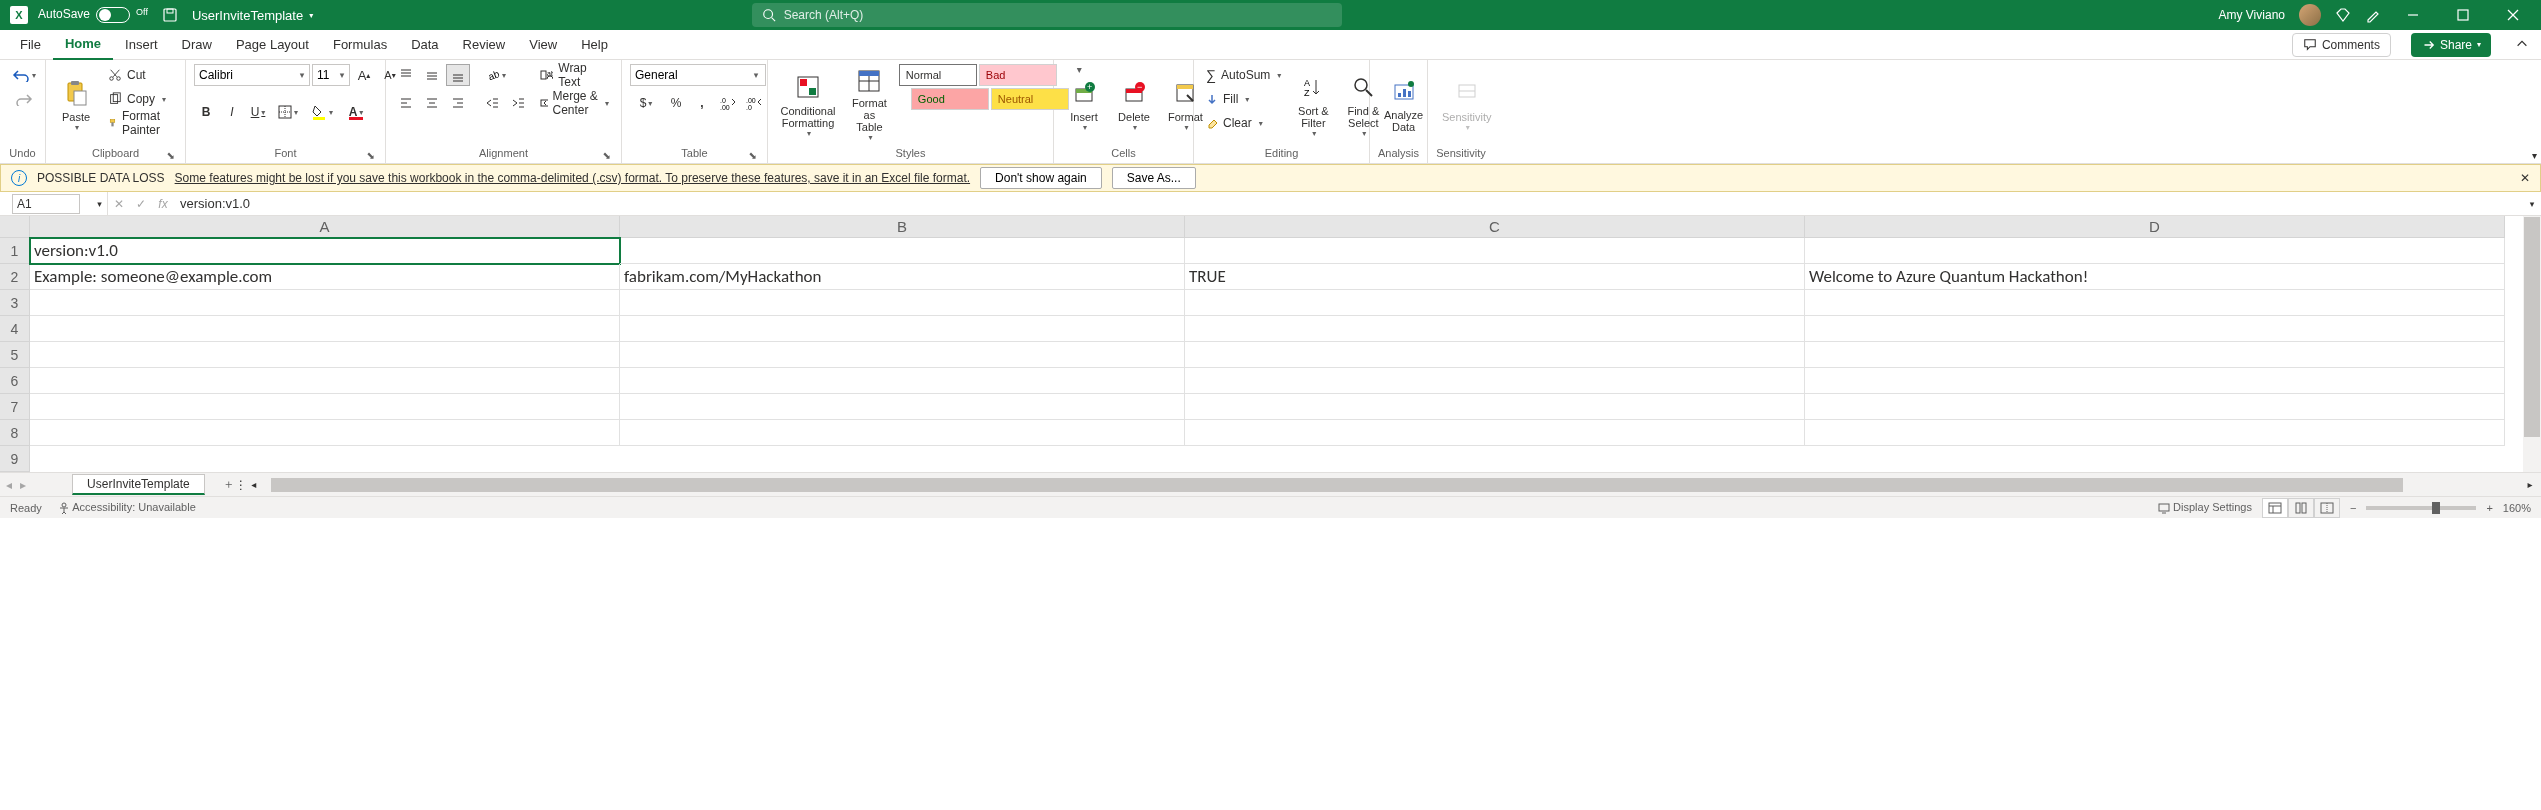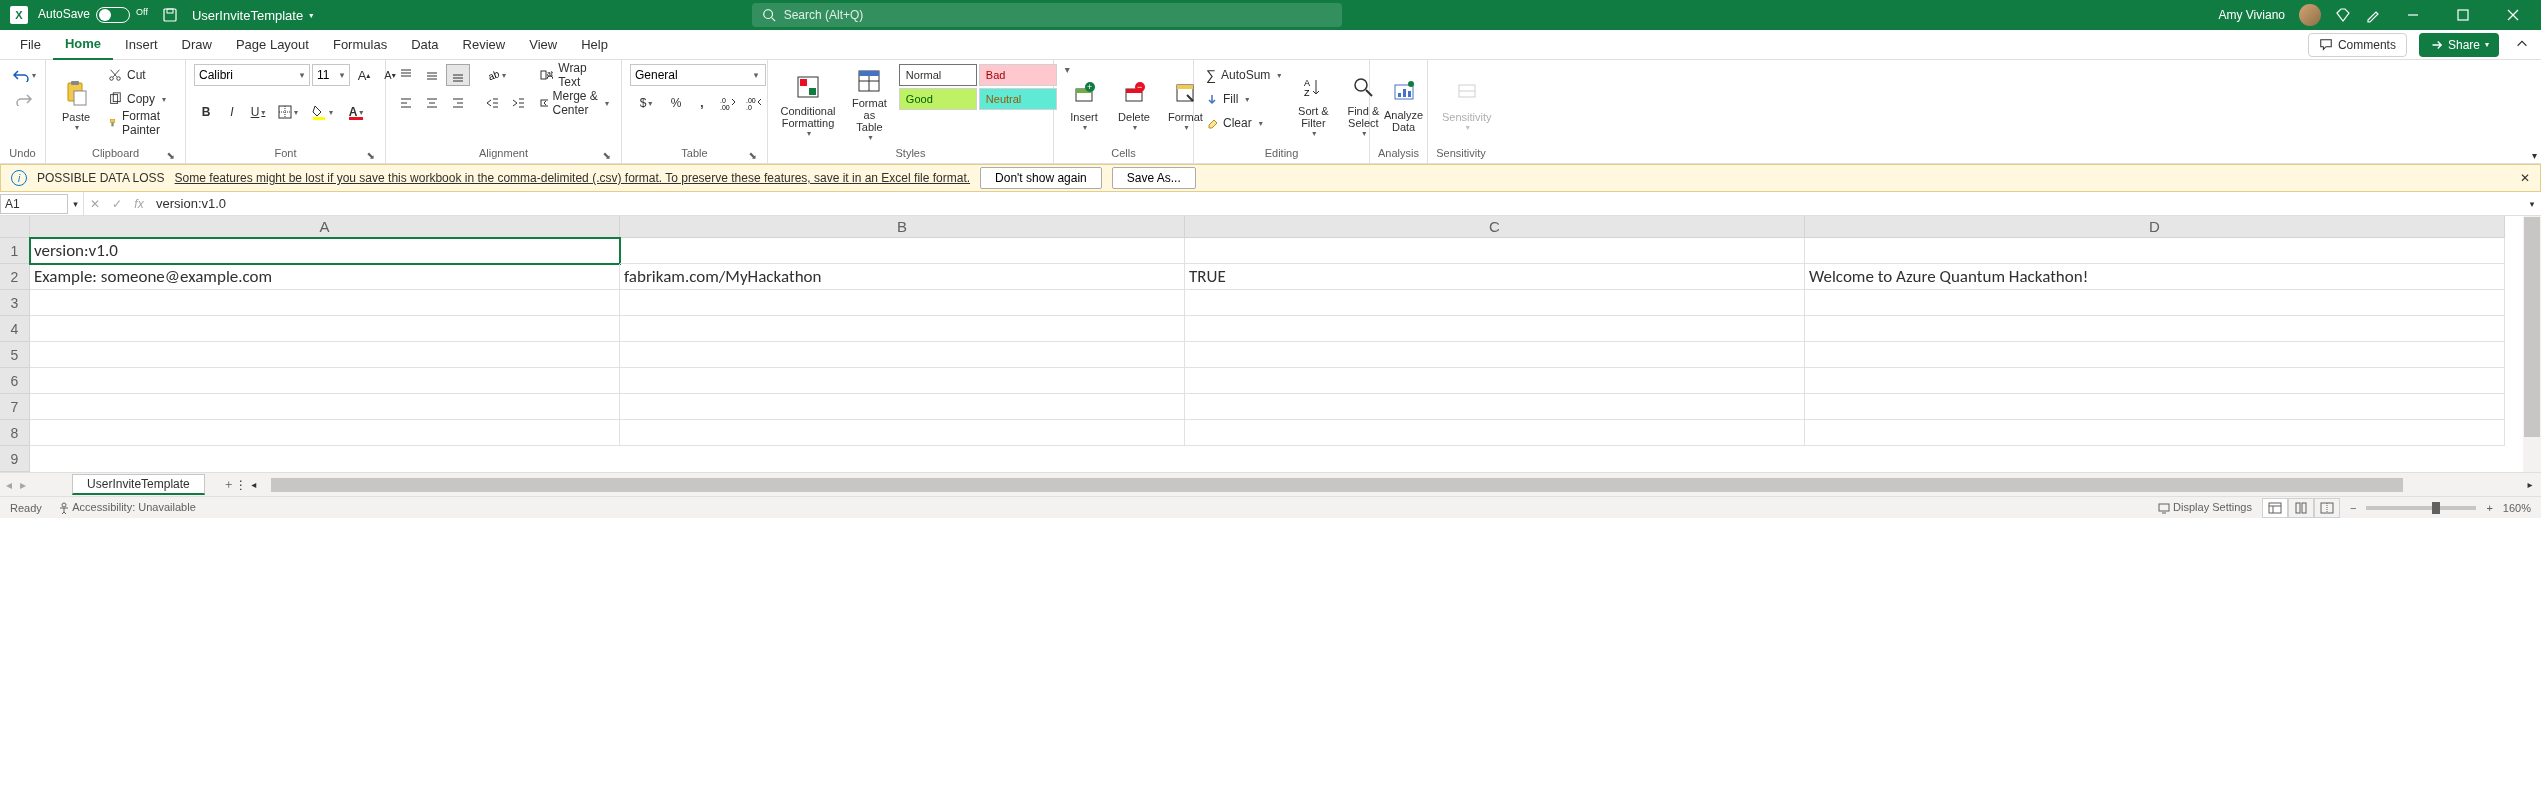--- a/index.html
+++ b/index.html
@@ -17,21 +17,21 @@
 .title-right { display: flex; align-items: center; gap: 14px; padding-right: 10px; margin-left: auto; }
 .user-name { font-size: 12px; }
 .avatar { width: 22px; height: 22px; border-radius: 50%; background: linear-gradient(135deg,#d4a574,#8b6f47); }
 .win-btn { width: 36px; height: 30px; display: flex; align-items: center; justify-content: center; cursor: pointer; }
 
 
 .ribbon-tabs { height: 30px; background: #fff; display: flex; align-items: center; border-bottom: 1px solid #e1dfdd; padding: 0 8px; }
 .tabs-left { display: flex; align-items: flex-end; }
 .tab { padding: 0 12px; height: 30px; display: flex; align-items: center; cursor: pointer; font-size: 13px; }
 .tab.active { border-bottom: 2px solid #107c41; color: #107c41; font-weight: 600; }
-.tabs-right { margin-left: auto; display: flex; align-items: flex-start; gap: 12px; }
+.tabs-right { margin-left: auto; display: flex; align-items: flex-start; gap: 20px; }
 .comments-btn { display: flex; align-items: center; gap: 5px; padding: 4px 10px; border: 1px solid #d1d1d1; border-radius: 4px; cursor: pointer; height: 24px; }
 .share-btn { display: flex; align-items: center; gap: 5px; padding: 4px 10px; background: #107c41; color: #fff; border-radius: 4px; cursor: pointer; height: 24px; }
 .collapse-btn { padding: 4px; cursor: pointer; }
 
 
 .ribbon { height: 104px; background: #fff; display: flex; border-bottom: 1px solid #e1dfdd; position: relative; }
 .ribbon-group { border-right: 1px solid #e1dfdd; display: flex; flex-direction: column; padding: 4px 8px 2px; }
 .group-content { flex: 1; display: flex; align-items: flex-start; gap: 6px; }
 .group-label { font-size: 11px; color: #616161; display: flex; justify-content: center; align-items: center; position: relative; height: 16px; }
 .group-launcher { position: absolute; right: 2px; bottom: 0; font-size: 10px; cursor: pointer; }
@@ -43,35 +43,35 @@
 .row { display: flex; gap: 2px; align-items: center; }
 .icon-btn { width: 24px; height: 22px; display: flex; align-items: center; justify-content: center; cursor: pointer; }
 .icon-btn.wide { width: 32px; }
 .icon-btn.active { border: 1px solid #a6a6a6; background: #e6e6e6; }
 .combo { display: flex; align-items: center; border: 1px solid #c8c6c4; height: 22px; background: #fff; }
 .combo input { border: none; outline: none; padding: 0 4px; font-size: 12px; height: 20px; }
 .combo .arrow { width: 14px; text-align: center; cursor: pointer; font-size: 9px; color: #616161; }
 .style-box { width: 78px; height: 22px; border: 1px solid #d1d1d1; display: flex; align-items: center; padding: 0 6px; font-size: 11px; cursor: pointer; }
 .style-normal { background: #fff; border: 1px solid #737373; }
 .style-bad { background: #ffc7ce; color: #9c0006; }
-.style-good { background: #bef264; color: #006100; }
-.style-neutral { background: #5eead4; color: #9c5700; }
+.style-good { background: #fca5a5; color: #006100; margin-left: 12px; }
+.style-neutral { background: #fde047; color: #9c5700; }
 .ribbon-more { position: absolute; right: 4px; bottom: 2px; cursor: pointer; font-size: 10px; }
 
 
 .message-bar { height: 28px; background: #fff8df; border: 1px solid #e1cf87; display: flex; align-items: center; padding: 0 10px; gap: 10px; font-size: 12px; }
 .info-icon { width: 16px; height: 16px; border: 1.5px solid #0078d4; border-radius: 50%; display: flex; align-items: center; justify-content: center; color: #0078d4; font-size: 10px; font-style: italic; }
 .msg-title { font-weight: 400; }
 .msg-text { text-decoration: underline; color: #323130; }
 .msg-btn { border: 1px solid #ababab; background: #fff; padding: 3px 14px; border-radius: 2px; cursor: pointer; font-size: 12px; }
 .msg-close { margin-left: auto; cursor: pointer; }
 
 
 .formula-bar { height: 24px; display: flex; align-items: center; border-bottom: 1px solid #e1dfdd; }
-.name-box { width: 68px; border: 1px solid #c8c6c4; height: 20px; margin: 0 0; padding: 0 4px; display: flex; align-items: center; font-size: 12px; }
+.name-box { width: 68px; border: 1px solid #c8c6c4; height: 20px; margin: 0 12px; padding: 0 4px; display: flex; align-items: center; font-size: 12px; }
 .name-arrow { width: 16px; text-align: center; cursor: pointer; border-right: 1px solid #e1dfdd; height: 24px; display: flex; align-items: center; justify-content: center; font-size: 9px; }
 .fb-btn { width: 22px; text-align: center; cursor: pointer; color: #a6a6a6; }
 .fx { font-style: italic; font-size: 12px; }
 .formula-input { flex: 1; padding: 0 6px; font-size: 13px; }
 .formula-expand { width: 18px; cursor: pointer; text-align: center; font-size: 9px; }
 
 
 .grid { position: relative; }
 .grid-corner { position: absolute; left: 0; top: 0; width: 30px; height: 22px; background: #e6e6e6; border-right: 1px solid #d4d4d4; border-bottom: 1px solid #d4d4d4; }
 .col-headers { position: absolute; left: 30px; top: 0; right: 18px; height: 22px; display: flex; }

